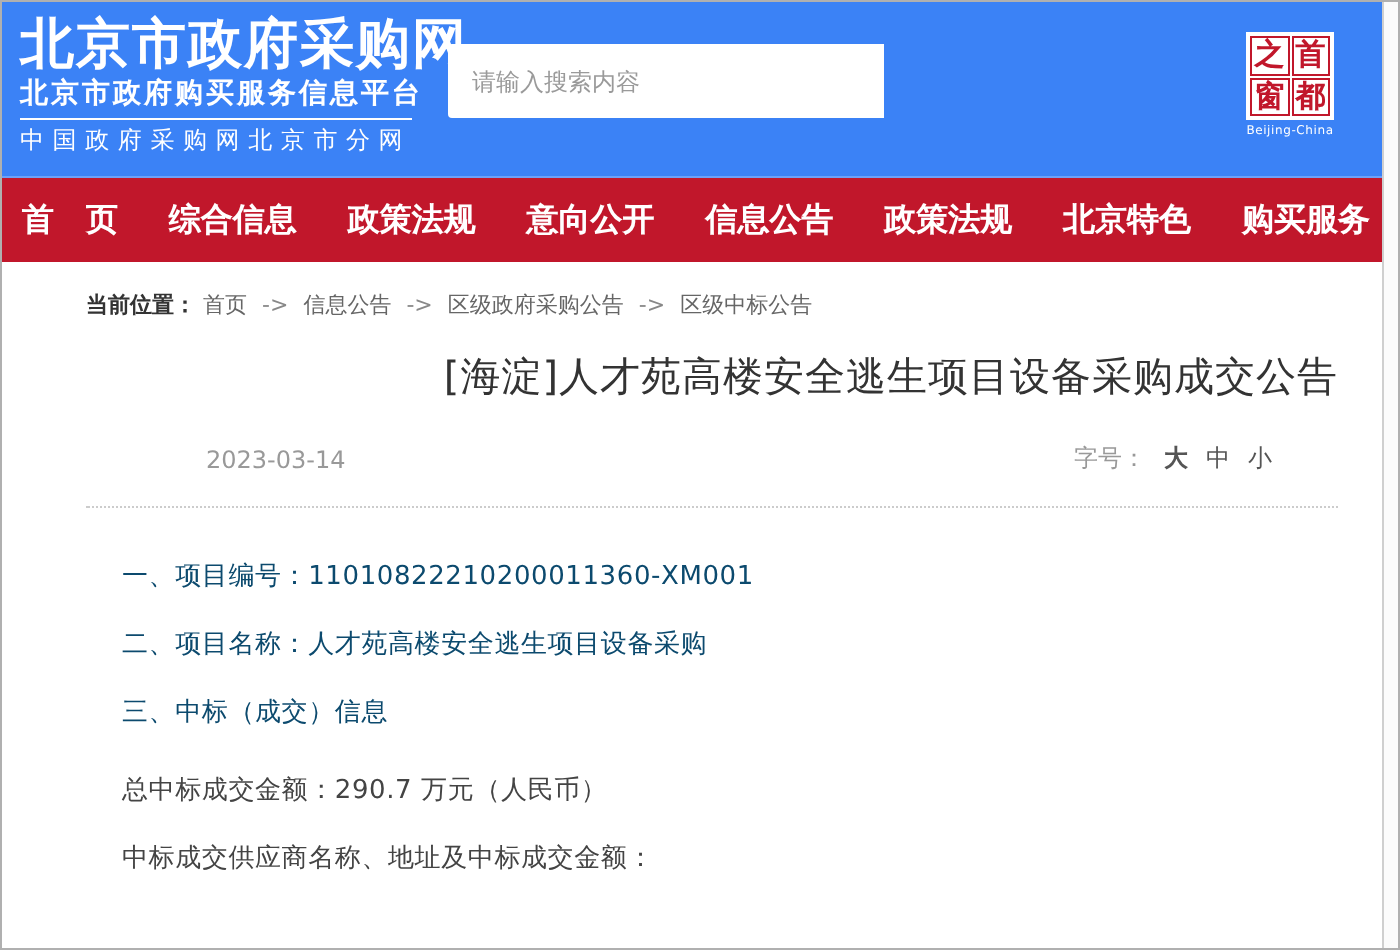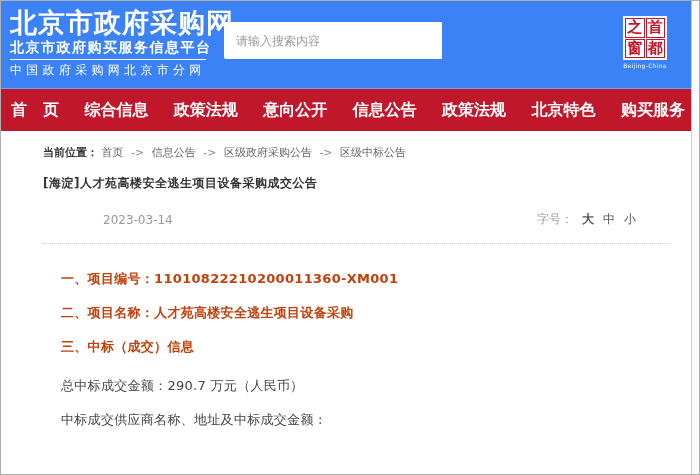--- a/index.html
+++ b/index.html
@@ -33,34 +33,34 @@
   .nav { height:42px; background:#c1172b; display:flex; align-items:center; justify-content:space-between; padding:0 14px 0 10px; }
   .nav a { color:#fff; font-size:16px; font-weight:bold; text-decoration:none; white-space:nowrap; }
 
   
   .content { background:#fff; padding:14px 30px 0 42px; }
   .breadcrumb { font-size:11px; color:#666; }
   .breadcrumb .bc-label { font-weight:bold; color:#333; }
   .breadcrumb a { color:#666; text-decoration:none; }
   .breadcrumb .sep { margin:0 4px; color:#888; }
 
-  .article-title { text-align:left; font-size:12px; color:#333; font-weight:700; margin-top:15px; letter-spacing:0.5px; }
+  .article-title { text-align:right; font-size:20px; color:#333; font-weight:400; margin-top:15px; letter-spacing:0.5px; }
 
   .meta-row { display:flex; justify-content:space-between; align-items:center; margin-top:19px; font-size:12px; }
   .meta-date { color:#999; margin-left:60px; }
   .fontsize-ctl { margin-right:33px; color:#999; display:flex; align-items:flex-start; gap:9px; }
   .fontsize-ctl .fs-label { color:#999; }
   .fontsize-ctl a { text-decoration:none; color:#555; }
   .fontsize-ctl a.fs-large { font-weight:bold; }
 
   .dotted-divider { border-top:1px dotted #ccc; margin-top:15px; }
 
   .article-body { margin-top:28px; }
   .article-body p { margin:0 0 20px 18px; font-size:13px; line-height:14px; color:#444; letter-spacing:0.3px; }
-  .article-body p.bold { font-weight:bold; color:#c2410c; }
+  .article-body p.bold { font-weight:normal; color:#0c4a6e; }
   .article-body p.gap-top { margin-top:25px; }
 </style>
 </head>
 <body>
 
 <div class="screen">
   <div class="scrollbar-track"></div>
 
   <div class="header">
     <div class="logo">

